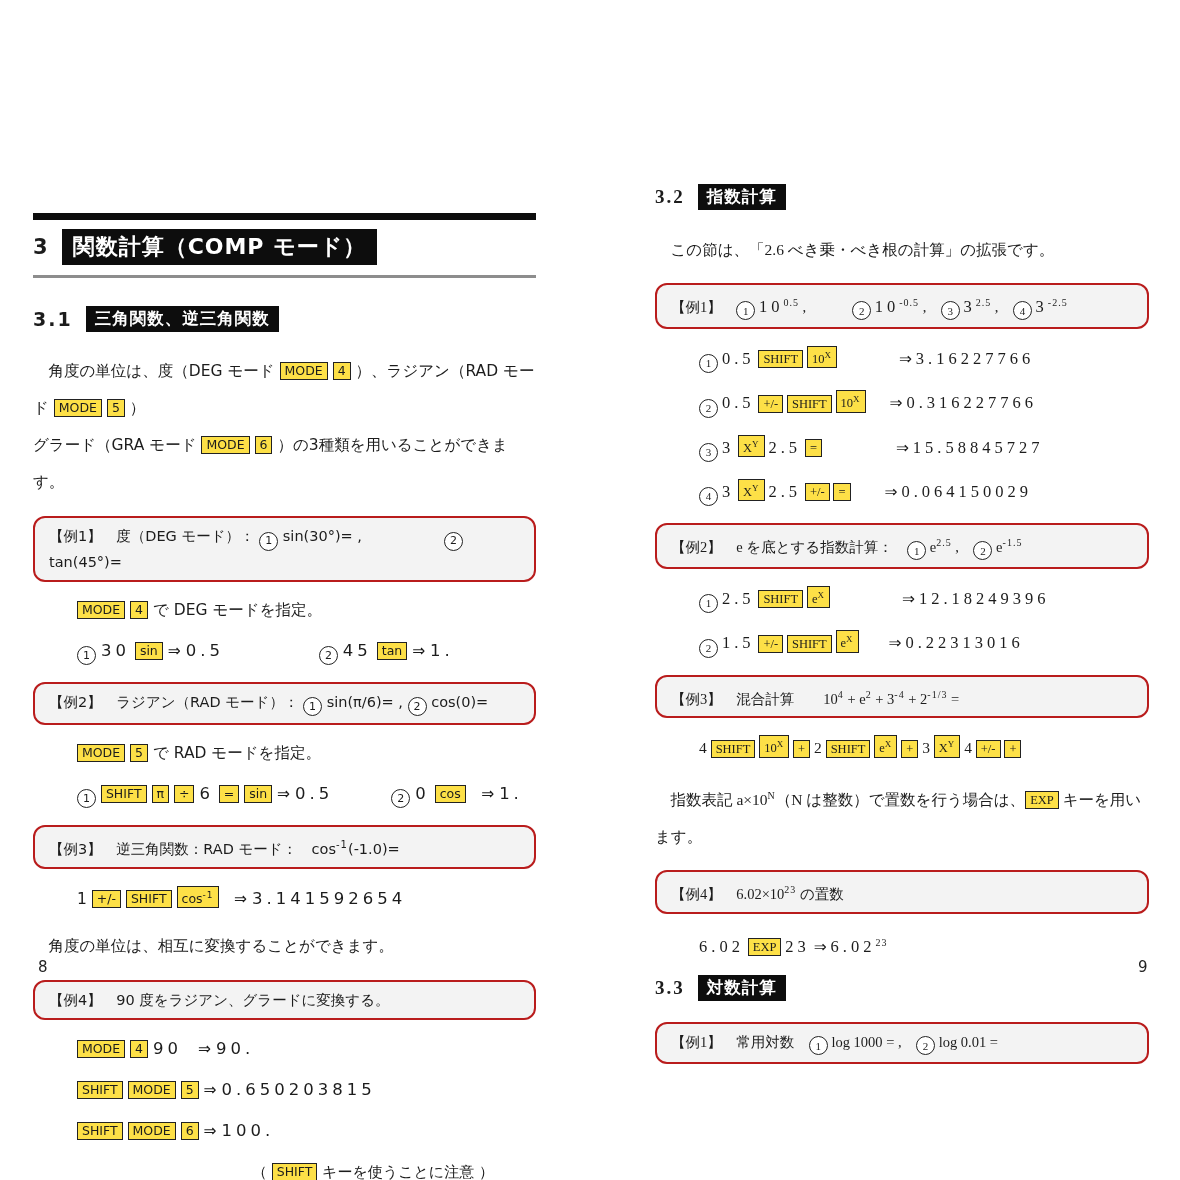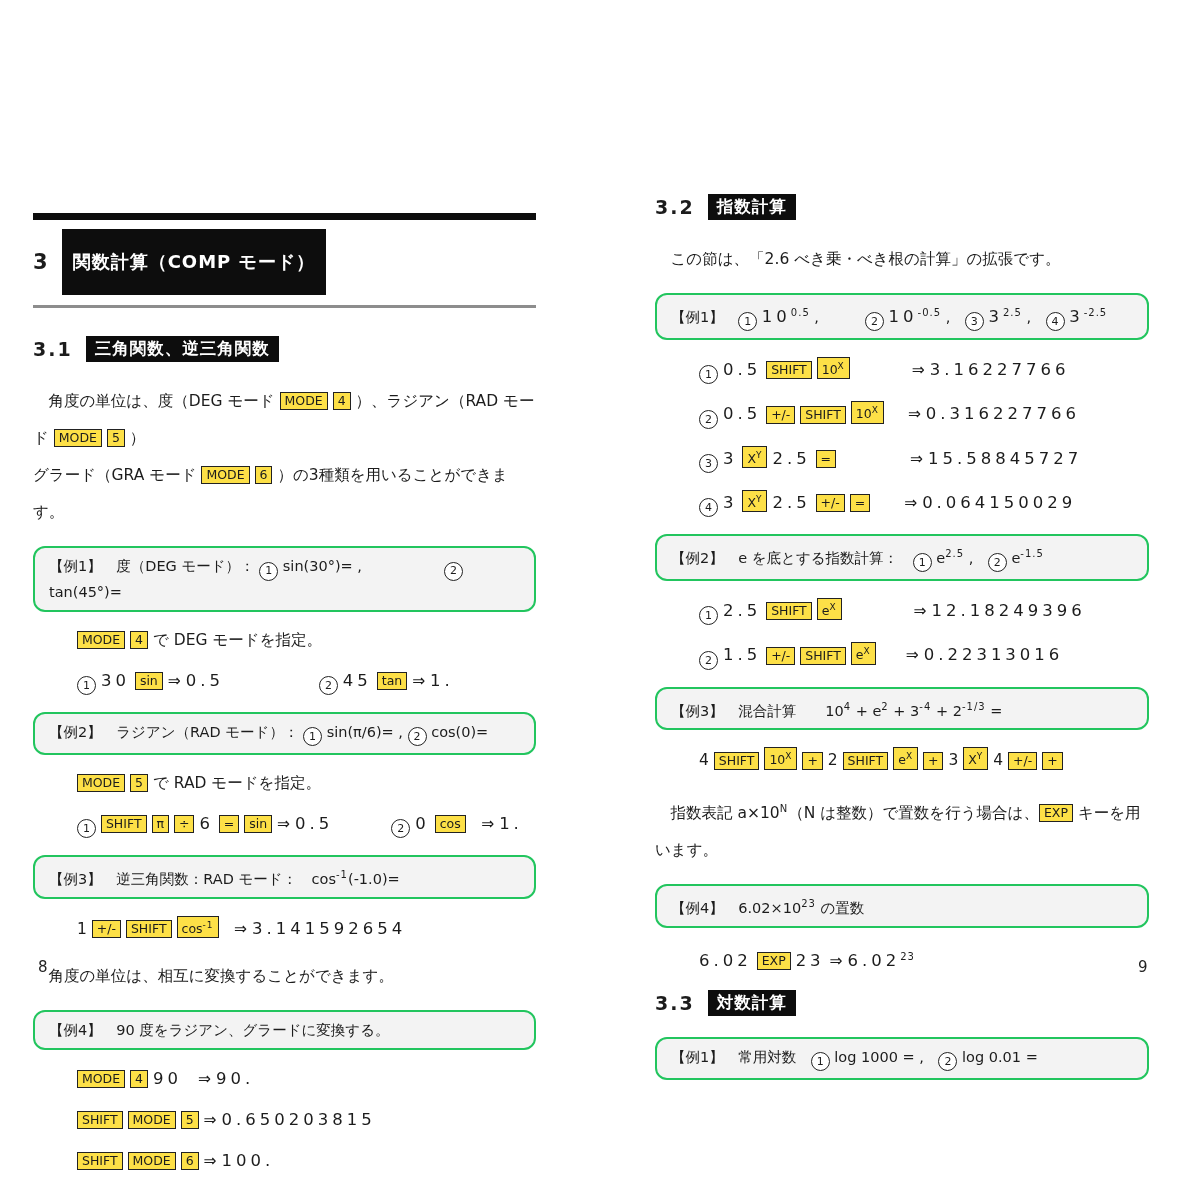--- a/index.html
+++ b/index.html
@@ -1,33 +1,33 @@
 <!DOCTYPE html>
 <html><head>
 <meta charset="utf-8">
 <style>
   html,body{margin:0;padding:0;background:#fff;}
   .canvas{position:relative;width:1180px;height:1180px;background:#ffffff;overflow:hidden;
           font-family:"DejaVu Sans",sans-serif;color:#1c1c1c;}
   .page{position:absolute;}
   .page-left{left:33px;top:213px;width:503px;}
-  .page-right{left:655px;top:194px;width:494px;}
+  .page-right{left:655px;top:184px;width:494px;font-family:Liberation Serif, serif;}
 
   .rule_black{height:7px;background:#0d0d0d;margin-bottom:9px;}
   .rule_gray{height:3px;background:#8d8d8d;margin:4px 0 28px;}
 
   .chapter{display:flex;align-items:center;gap:13px;margin:0 0 10px;}
   .chapter .num{font-size:21px;font-weight:bold;letter-spacing:1px;}
-  .inv{background:#0d0d0d;color:#ffffff;font-weight:bold;padding:21px 11px;font-size:18px;letter-spacing:1px;}
+  .inv{background:#0d0d0d;color:#ffffff;font-weight:bold;padding:3px 11px;font-size:22px;letter-spacing:1px;}
   .section{display:flex;align-items:center;gap:13px;margin:0 0 21px;}
   .section .num{font-size:19px;font-weight:bold;letter-spacing:2px;}
   .section .inv{font-size:16.5px;padding:2px 9px;}
 
   .para{font-size:15.5px;line-height:37px;}
-  .exbox{background:#f3f3f3;border:2px solid #22c55e;border-radius:12px;
+  .exbox{background:#f3f3f3;border:2px solid #b91c1c;border-radius:12px;
          padding:7px 14px;font-size:14.5px;line-height:22px;margin:15px 0 17px;}
   .line{padding-left:44px;margin:17px 0;font-size:15.5px;line-height:23px;}
   .note{text-align:right;padding-right:42px;font-size:15px;margin-top:20px;}
 
   .key{display:inline-block;border:1.5px solid #222;background:#fde047;
        padding:0 4px;font-size:12.5px;line-height:16px;vertical-align:1px;white-space:nowrap;}
   .key sup{font-size:9px;}
   .circ{display:inline-flex;align-items:center;justify-content:center;
         width:17px;height:17px;border:1.3px solid #222;border-radius:50%;
         font-size:11px;vertical-align:-3px;background:#fff;}

